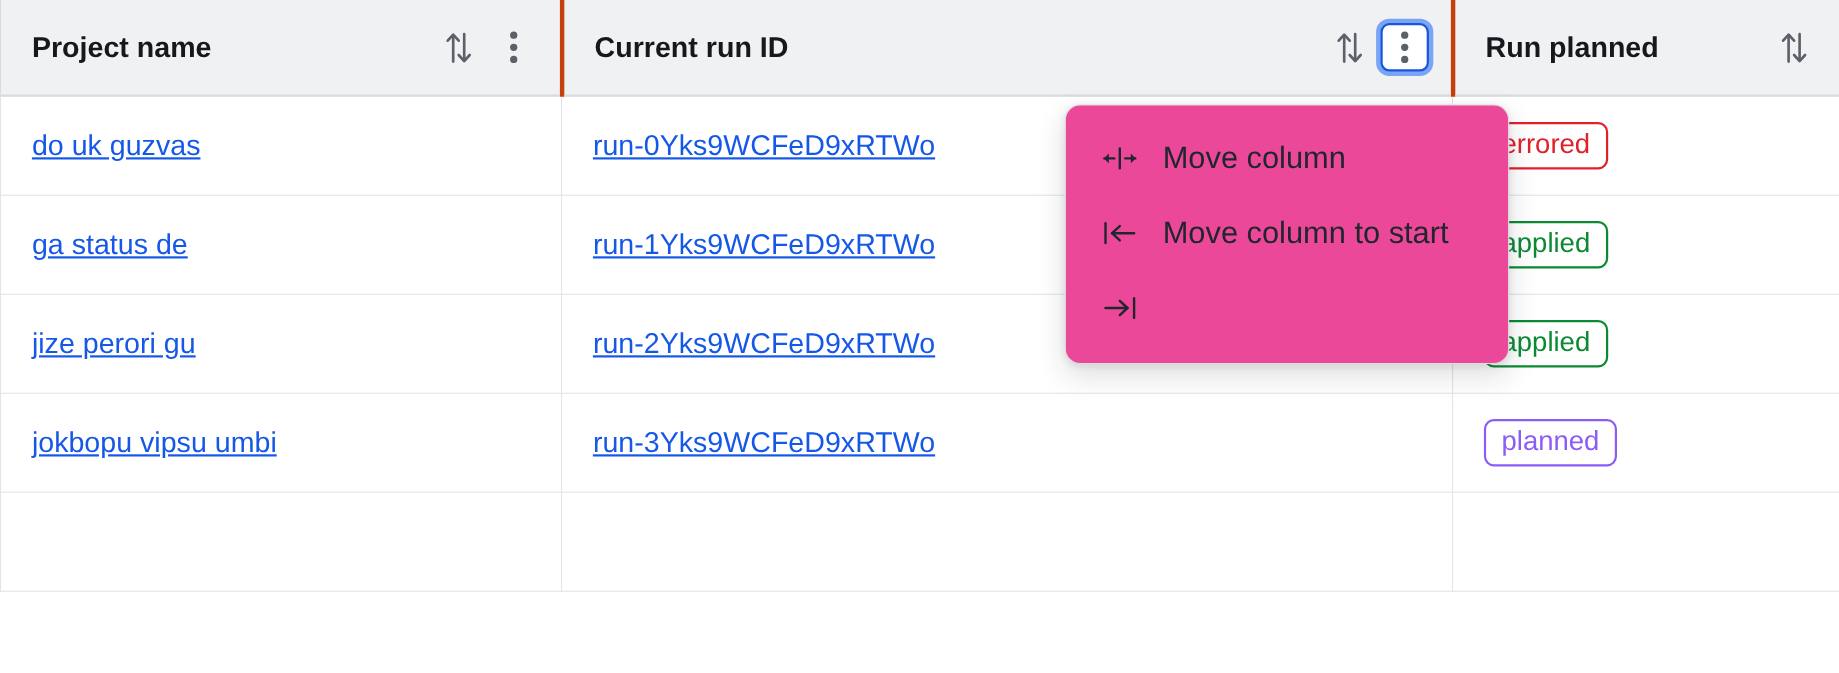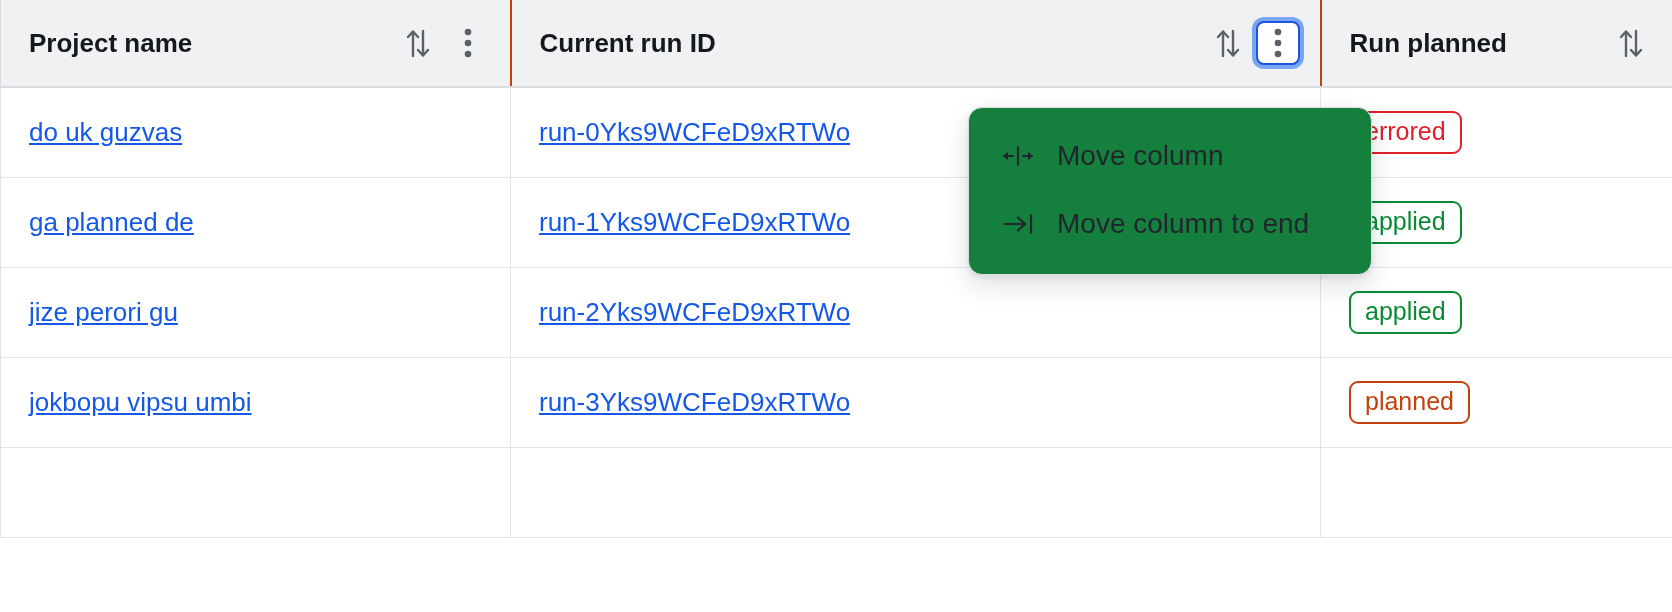--- a/index.html
+++ b/index.html
@@ -27,21 +27,21 @@
     table-layout: fixed;
     width: 1672px;
     font-size: 25px;
   }
 
   
   thead tr { height: 86px; }
   thead th {
     background: #f0f1f3;
     border-bottom: 2px solid #d8dade;
-    border-right: 2px solid #c2410c;
+    border-right: 4px solid #c2410c;
     padding: 0 20px 0 28px;
     text-align: left;
     vertical-align: middle;
     font-weight: bold;
     color: #15181d;
     font-size: 26px;
     white-space: nowrap;
   }
   thead th:first-child { border-left: 1px solid #d8dade; }
   thead th:last-child  { border-right: none; }
@@ -104,29 +104,29 @@
   .badge {
     display: inline-block;
     border: 2px solid currentColor;
     border-radius: 9px;
     padding: 6px 14px 8px;
     font-size: 25px;
     line-height: 1;
   }
   .badge.errored { color: #e0202a; }
   .badge.applied { color: #0a8a33; }
-  .badge.planned { color: #c2410c; }
+  .badge.planned { color: #8b5cf6; }
 
   
   .menu {
     position: absolute;
     left: 968px;
-    top: 107px;
+    top: 95px;
     width: 404px;
-    background: #15803d;
+    background: #ec4899;
     border: 1px solid #dcdee2;
     border-radius: 14px;
     box-shadow: 0 10px 26px rgba(20,25,35,0.14), 0 2px 6px rgba(20,25,35,0.08);
     padding: 14px 0 16px;
     box-sizing: border-box;
     z-index: 40;
   }
   .menu-item {
     display: flex;
     align-items: center;
@@ -237,21 +237,21 @@
         <td>
           <a class="cell-link">run-0Yks9WCFeD9xRTWo</a>
         </td>
         <td>
           <span class="badge errored">errored</span>
         </td>
       </tr>
 
       <tr>
         <td>
-          <a class="cell-link">ga planned de</a>
+          <a class="cell-link">ga status de</a>
         </td>
         <td>
           <a class="cell-link">run-1Yks9WCFeD9xRTWo</a>
         </td>
         <td>
           <span class="badge applied">applied</span>
         </td>
       </tr>
 
       <tr>
@@ -296,27 +296,36 @@
           <path d="M17 2 L17 20"></path>
           <path d="M12 11 L3 11"></path>
             <path d="M7 6.5 L2.5 11 L7 15.5" fill="#21262e" stroke="none"></path>
           <path d="M22 11 L31 11"></path>
             <path d="M27 6.5 L31.5 11 L27 15.5" fill="#21262e" stroke="none"></path>
         </svg>
       </span>
       <span>Move column</span>
     </div>
 
+    <div class="menu-item">
+      <span class="menu-icon">
+        <svg width="34" height="22" viewBox="0 0 34 22" fill="none" stroke="#21262e" stroke-width="2.2" stroke-linecap="round" stroke-linejoin="round">
+          <path d="M4 2 L4 20"></path>
+          <path d="M10 11 L30 11"></path>
+            <path d="M17 4.5 L10 11 L17 17.5"></path>
+        </svg>
+      </span>
+      <span>Move column to start</span>
+    </div>
 
     <div class="menu-item">
       <span class="menu-icon">
         <svg width="34" height="22" viewBox="0 0 34 22" fill="none" stroke="#21262e" stroke-width="2.2" stroke-linecap="round" stroke-linejoin="round">
           <path d="M30 2 L30 20"></path>
           <path d="M4 11 L24 11"></path>
             <path d="M17 4.5 L24 11 L17 17.5"></path>
         </svg>
       </span>
-      <span>Move column to end</span>
     </div>
 
   </div>
 
 </div>
 
 </body></html>

